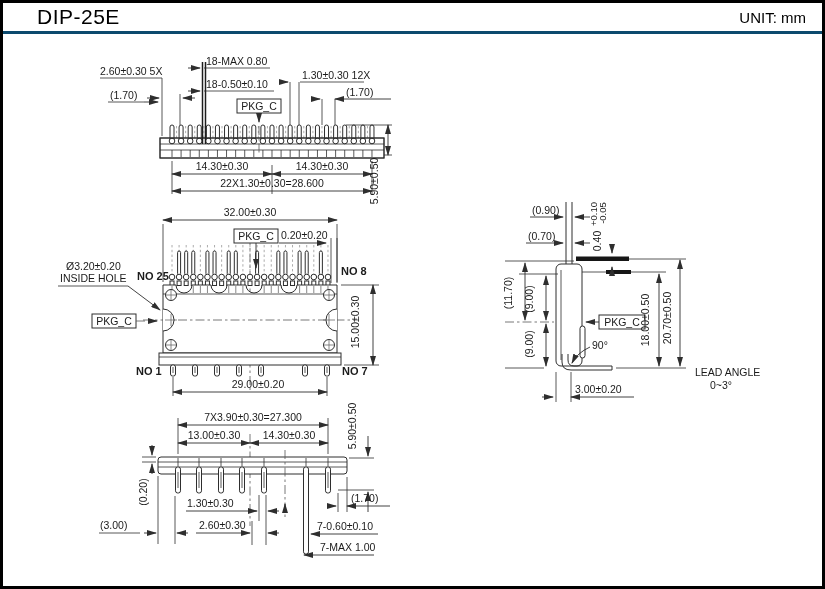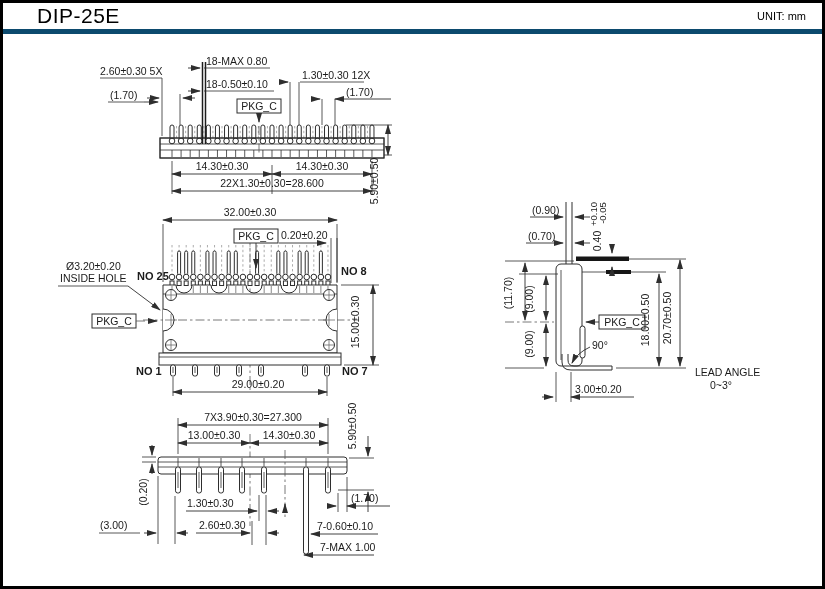--- a/index.html
+++ b/index.html
@@ -1,21 +1,21 @@
 <!DOCTYPE html>
 <html><head>
 <meta charset="utf-8">
 <style>
   html,body{margin:0;padding:0;background:#e8e8e8;}
   .page{width:825px;height:589px;border:3px solid #000;box-sizing:border-box;background:#fff;
         position:relative;font-family:"Liberation Sans",sans-serif;overflow:hidden;}
-  .hdr{height:31px;border-bottom:5px solid #0c4a6e;display:flex;align-items:center;
+  .hdr{height:31px;border-bottom:3px solid #0c4a6e;display:flex;align-items:center;
        justify-content:space-between;padding:0 16px 0 34px;box-sizing:border-box;}
   .hdr-title{font-size:21px;color:#000;letter-spacing:.5px;}
-  .hdr-unit{font-size:11px;color:#000;}
+  .hdr-unit{font-size:15px;color:#000;}
   svg{position:absolute;left:0;top:31px;}
   
   .ln{stroke:#2e2e2e;stroke-width:1;fill:none;}
   .f{fill:#fff;}
   .thin{stroke:#2e2e2e;stroke-width:.8;fill:none;}
   .dim{stroke:#2e2e2e;stroke-width:.9;fill:none;}
   .cl{stroke:#555;stroke-width:.8;fill:none;stroke-dasharray:9 3 2.5 3;}
   .pd{stroke:#979797;stroke-width:.8;fill:none;stroke-dasharray:2.4 2.4;}
   .hatch{stroke:#6a6a6a;stroke-width:.8;}
   .thk{fill:#161616;stroke:none;}

